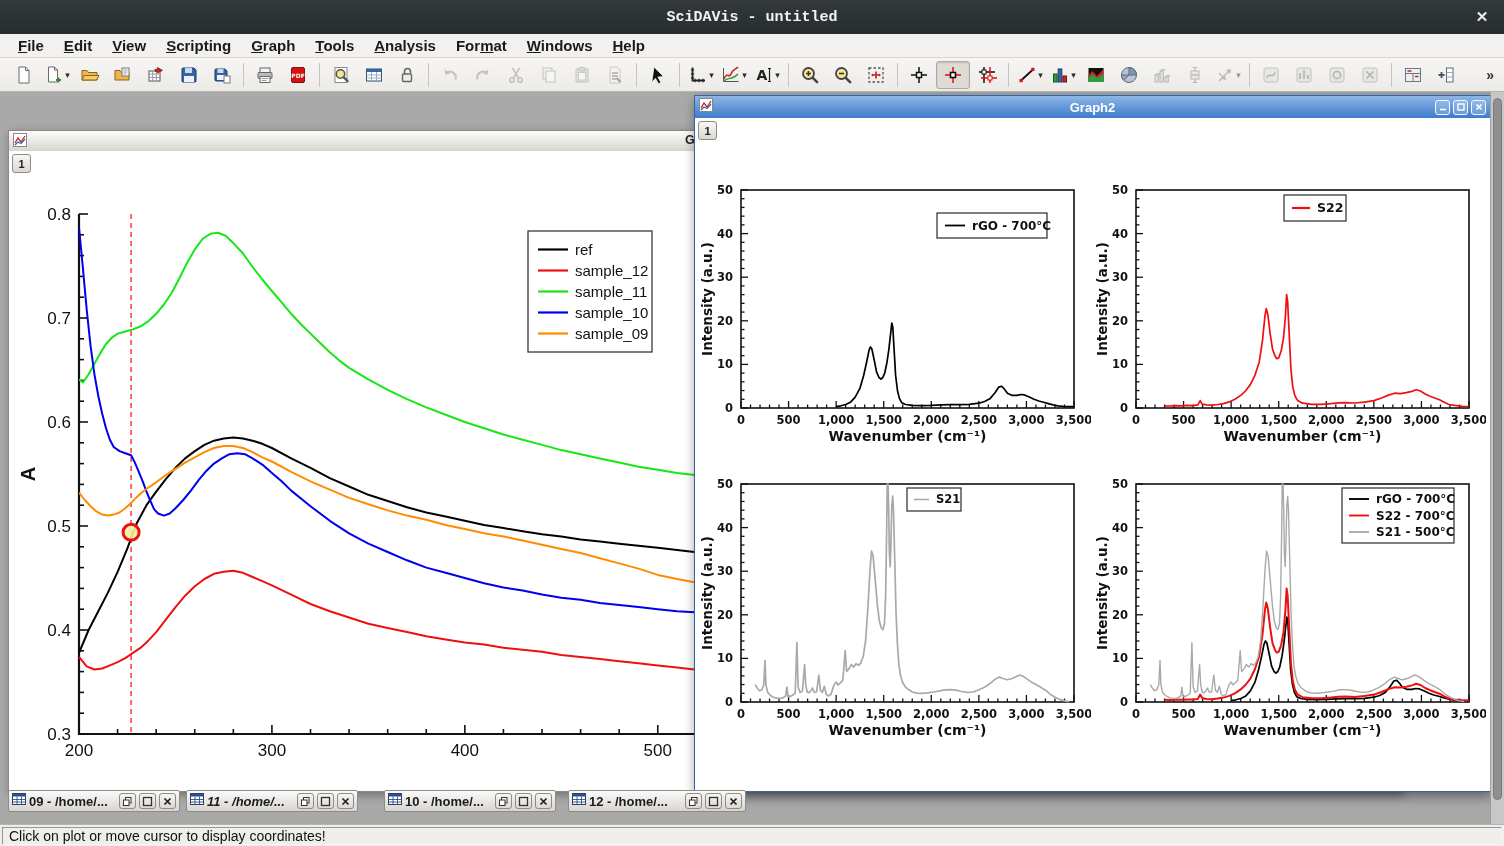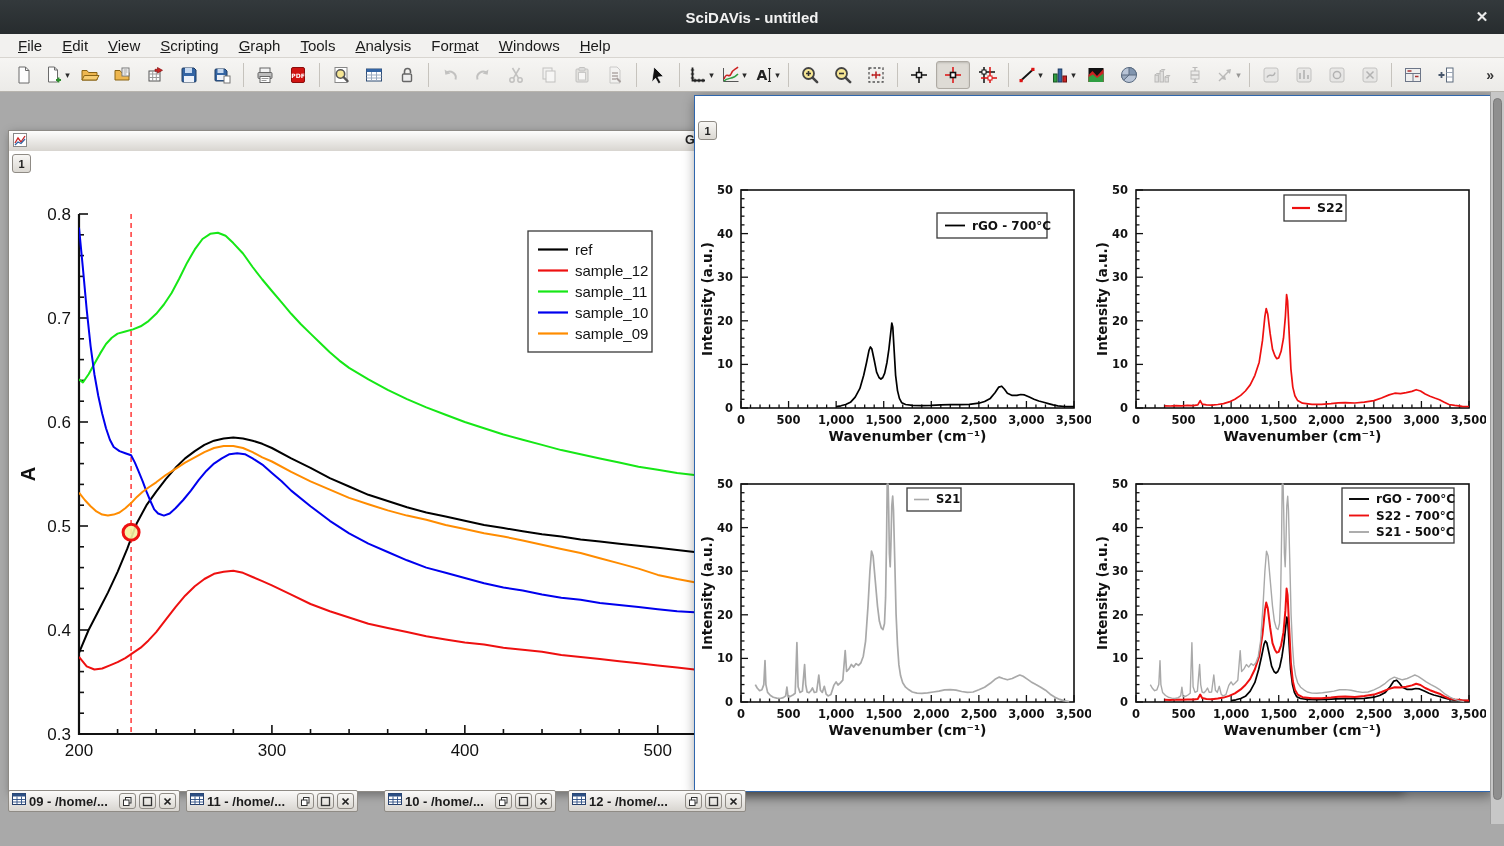--- a/index.html
+++ b/index.html
@@ -1,26 +1,26 @@
 <!DOCTYPE html>
 <html><head>
 <meta charset="utf-8">
 <style>
   html,body{margin:0;padding:0;background:#555;}
   #app{position:relative;width:1504px;height:846px;overflow:hidden;background:#a9a9a9;
        font-family:"Liberation Sans",sans-serif;-webkit-font-smoothing:antialiased;}
   
   .titlebar{position:absolute;left:0;top:0;width:100%;height:34px;
     background:linear-gradient(#33393c,#272c2e);display:flex;align-items:center;justify-content:center;}
-  .apptitle{color:#f2f2f2;font-size:15px;font-weight:bold;}
+  .apptitle{color:#f2f2f2;font-size:15px;font-weight:bold;font-family:Liberation Mono, monospace;}
   .wclose{position:absolute;right:12px;top:7px;color:#eaeaea;font-size:15px;font-weight:bold;width:20px;height:20px;
     display:flex;align-items:center;justify-content:center;}
   
   .menubar{position:absolute;left:0;top:34px;width:100%;height:24px;background:#f2f1ef;
-    border-bottom:1px solid #d8d5d0;display:flex;align-items:center;padding-left:8px;box-sizing:border-box;}
+    border-bottom:1px solid #d8d5d0;display:flex;align-items:center;padding-left:8px;box-sizing:border-box;font-weight:bold;}
   .menu-item{padding:2px 10px;font-size:15px;color:#1a1a1a;white-space:nowrap;}
   
   .toolbar{position:absolute;left:0;top:58px;width:100%;height:34px;
     background:linear-gradient(#f6f5f3,#ecebe8);border-bottom:1px solid #b7b4ae;
     display:flex;align-items:center;padding:0 8px;box-sizing:border-box;gap:1px;}
   .tbtn{height:28px;min-width:28px;display:flex;align-items:center;justify-content:center;border-radius:3px;padding:0 2px;}
   .tbtn svg{display:block;}
   .tbtn .dda{font-size:9px;color:#2a2a2a;margin-left:1px;}
   .tbtn.checked{background:#dedbd5;border:1px solid #aeaaa3;box-shadow:inset 0 1px 2px rgba(0,0,0,.15);height:26px;}
   .tbtn.disabled{opacity:.45;filter:grayscale(.9);}
@@ -473,20 +473,45 @@
               <line x1="529" y1="161.5" x2="559" y2="161.5" stroke="#0000ee" stroke-width="2.2"></line>
               <text x="566" y="166.6" font-size="15" font-weight="normal" font-family="&quot;Liberation Sans&quot;,sans-serif" fill="#111">sample_10</text>
               <line x1="529" y1="182.5" x2="559" y2="182.5" stroke="#ff8c00" stroke-width="2.2"></line>
               <text x="566" y="187.6" font-size="15" font-weight="normal" font-family="&quot;Liberation Sans&quot;,sans-serif" fill="#111">sample_09</text>
             </g>
           </svg>
       </div>
     </div>
 
     <div class="win" id="win-graph2">
+      <div class="wtitle2">
+        <span class="wicon" id="g2icon"><svg width="14" height="14" viewBox="0 0 14 14">
+              <rect x=".5" y=".5" width="13" height="13" fill="#fff" stroke="#888"></rect>
+              <path d="M2 10l3-5 3 4 4-6" fill="none" stroke="#cc2222" stroke-width="1.3"></path>
+              <path d="M2 12l3-3 3 1.5L12 6" fill="none" stroke="#3465a4" stroke-width="1.3"></path>
+            </svg></span>
+        <span class="t">Graph2</span>
+        <span class="wbtns" id="g2btns">
+            <span class="wbtn">
+              <svg width="10" height="10" viewBox="0 0 10 10">
+                <path d="M2 7.5h6" stroke="#fff" stroke-width="1.6"></path>
+              </svg>
+            </span>
+            <span class="wbtn">
+              <svg width="10" height="10" viewBox="0 0 10 10">
+                <rect x="2" y="2" width="6" height="6" fill="none" stroke="#fff" stroke-width="1.4"></rect>
+              </svg>
+            </span>
+            <span class="wbtn">
+              <svg width="10" height="10" viewBox="0 0 10 10">
+                <path d="M2.5 2.5l5 5M7.5 2.5l-5 5" stroke="#fff" stroke-width="1.6"></path>
+              </svg>
+            </span>
+          </span>
+      </div>
       <div class="wbody2">
         <div class="layerbtn">1</div>
         <svg id="r1" class="chart-svg" style="left:6px;top:35px" width="390" height="300">
             <rect x="40" y="37" width="333" height="218" fill="none" stroke="#111" stroke-width="1.6"></rect>
             <line x1="40" y1="255" x2="40" y2="248" stroke="#111" stroke-width="1.3"></line>
             <text x="40" y="271" text-anchor="middle" font-size="11.5" font-weight="bold" font-family="&quot;DejaVu Sans&quot;,sans-serif" fill="#111">0</text>
             <line x1="87.57142857142857" y1="255" x2="87.57142857142857" y2="248" stroke="#111" stroke-width="1.3"></line>
             <text x="87.57142857142857" y="271" text-anchor="middle" font-size="11.5" font-weight="bold" font-family="&quot;DejaVu Sans&quot;,sans-serif" fill="#111">500</text>
             <line x1="135.14285714285714" y1="255" x2="135.14285714285714" y2="248" stroke="#111" stroke-width="1.3"></line>
             <text x="135.14285714285714" y="271" text-anchor="middle" font-size="11.5" font-weight="bold" font-family="&quot;DejaVu Sans&quot;,sans-serif" fill="#111">1,000</text>
@@ -877,21 +902,21 @@
             <svg width="11" height="11" viewBox="0 0 11 11">
               <rect x="1.5" y="1.5" width="8" height="8" fill="none" stroke="#333" stroke-width="1.3"></rect>
             </svg>
           </span>
           <span class="mbtn">
             <svg width="11" height="11" viewBox="0 0 11 11">
               <path d="M2.5 2.5l6 6M8.5 2.5l-6 6" stroke="#222" stroke-width="1.7"></path>
             </svg>
           </span>
         </div>
-        <div class="minwin" style="left: 186px; width: 172px;">
+        <div class="minwin" style="left: 186px; width: 172px; font-style: italic;">
           <span><svg width="14" height="14" viewBox="0 0 14 14">
               <rect x=".5" y="1.5" width="13" height="11" fill="#fff" stroke="#27406b"></rect>
               <rect x=".5" y="1.5" width="13" height="3" fill="#2c4f84"></rect>
               <path d="M.5 7.5h13M.5 10h13M5 4.5v8M9.5 4.5v8" stroke="#2c4f84" stroke-width=".9"></path>
             </svg></span>
           <span class="lbl">11 - /home/...</span>
           <span class="mbtn">
             <svg width="11" height="11" viewBox="0 0 11 11">
               <rect x="3.5" y="1.5" width="5.5" height="5.5" fill="#fff" stroke="#333"></rect>
               <rect x="1.5" y="4" width="5.5" height="5.5" fill="#fff" stroke="#333"></rect>
@@ -956,13 +981,16 @@
             </svg>
           </span>
         </div>
       </div>
 
     <div class="vscroll">
       <div class="vthumb"></div>
     </div>
   </div>
 
+  <div class="statusbar">
+    <div class="statuscell">Click on plot or move cursor to display coordinates!</div>
+  </div>
 </div>
 
 </body></html>

